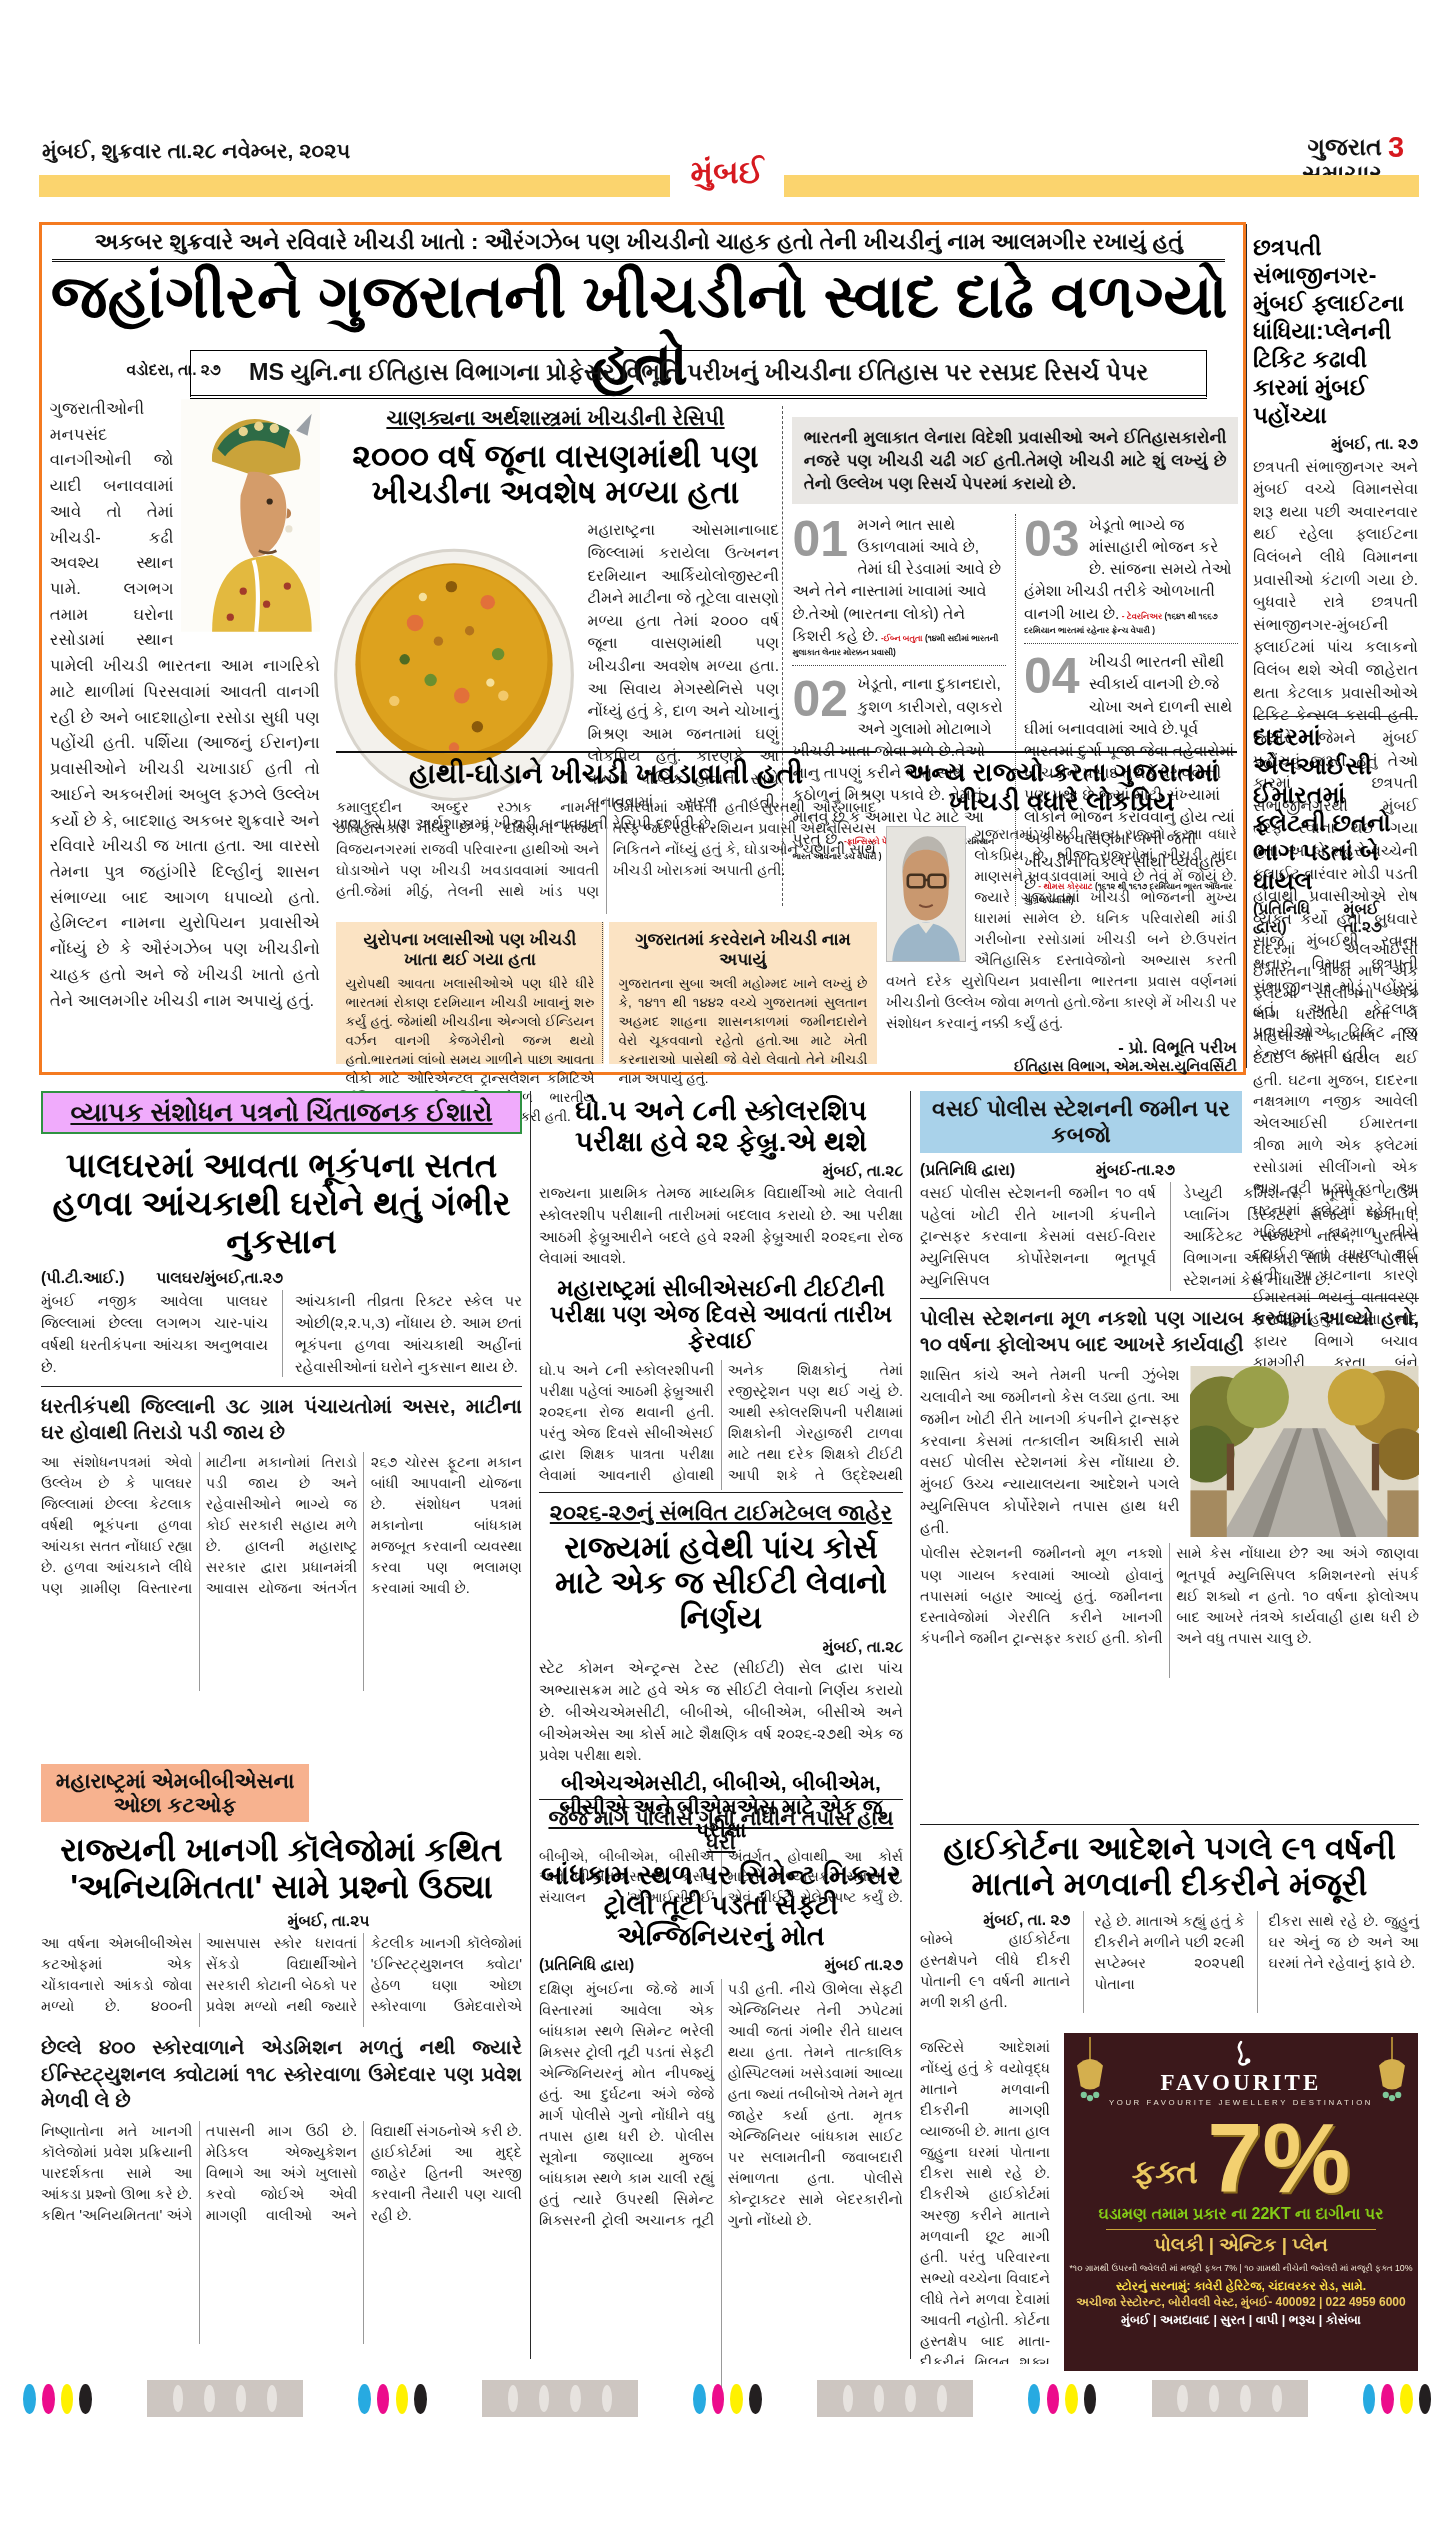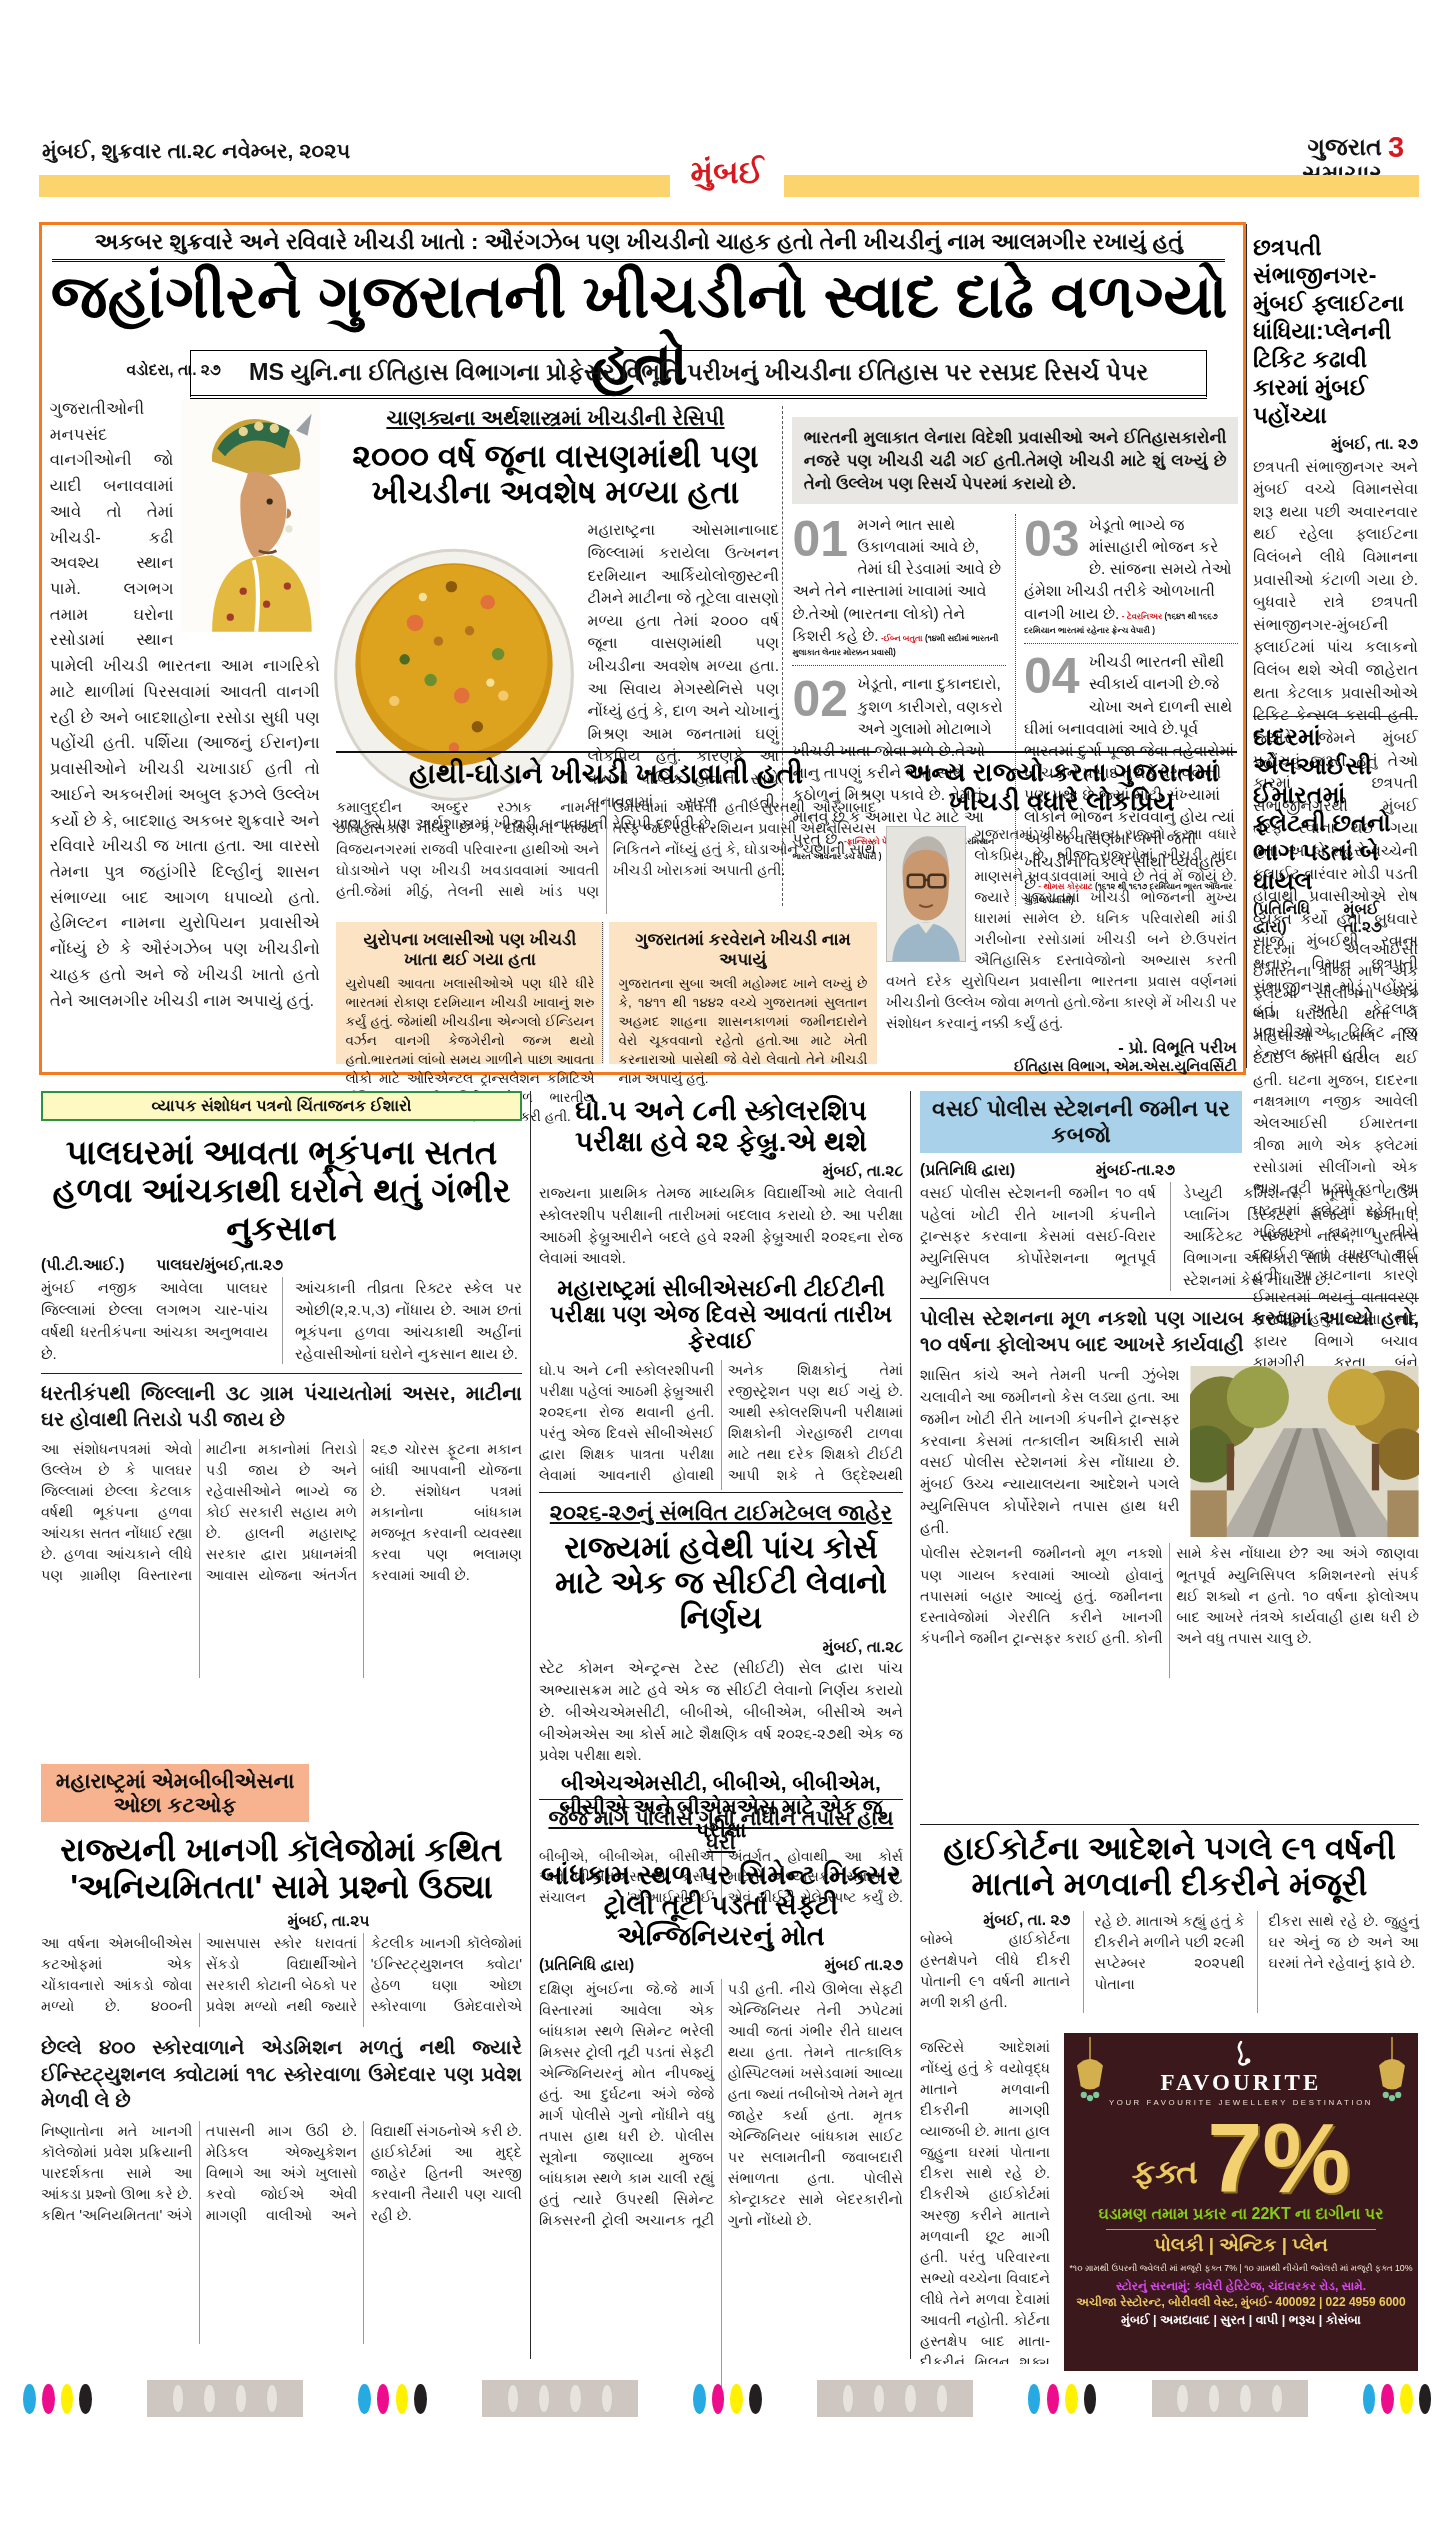--- a/index.html
+++ b/index.html
@@ -196,21 +196,21 @@
     <span class="dateline">(પ્રતિનિધિ દ્વારા)</span>
     <span class="dateline">મુંબઈ તા.૨૭</span>
   </div>
   <div class="body-txt" style="font-size:15px;">દાદરમાં એલઆઈસી ઈમારતના ત્રીજા માળે એક ફ્લેટમાં સીલીંગનો એક ભાગ ધરાશાયી થતાં બે મહિલાઓ કાટમાળ નીચે દટાઈ જતાં ઘાયલ થઈ હતી. ઘટના મુજબ, દાદરના નક્ષત્રમાળ નજીક આવેલી એલઆઈસી ઈમારતના ત્રીજા માળે એક ફ્લેટમાં રસોડામાં સીલીંગનો એક ભાગ તૂટી પડ્યો હતો. આ ઘટનામાં ફ્લેટમાં રહેલ બે મહિલાઓ કાટમાળ નીચે દટાઈ જતાં ઘાયલ થઈ હતી. આ ઘટનાના કારણે ઈમારતમાં ભયનું વાતાવરણ સર્જાયું હતું. ઘટના બાદ ફાયર વિભાગે બચાવ કામગીરી કરતા બંને મહિલાઓને કાટમાળ નીચેથી બહાર કાઢીને સારવાર માટે હોસ્પિટલમાં દાખલ કરી હતી.</div>
 </div>
 
 <div class="abs vrule" style="left:530px;top:1091px;height:1268px;"></div>
 <div class="abs vrule" style="left:910px;top:1091px;height:1268px;"></div>
 
 <div class="abs" style="left:41px;top:1091px;width:481px;">
-  <div class="band" style="background:#fef9c3;border:2.1px solid #2f9242;font-size:16px;padding:4.2px 0;">વ્યાપક સંશોધન પત્રનો ચિંતાજનક ઈશારો</div>
+  <div class="band" style="background:#f0abfc;border:2.1px solid #2f9242;font-size:26px;padding:4.2px 0;text-decoration:underline;">વ્યાપક સંશોધન પત્રનો ચિંતાજનક ઈશારો</div>
   <div class="hd ctr" style="font-size:34px;margin-top:11.4px;">પાલઘરમાં આવતા ભૂકંપના સતત હળવા આંચકાથી ઘરોને થતું ગંભીર નુકસાન</div>
   <div style="display:flex;justify-content:space-between;margin-top:9.4px;">
     <span class="dateline">(પી.ટી.આઈ.)</span>
     <span class="dateline" style="margin-right:239px;">પાલઘર/મુંબઈ,તા.૨૭</span>
   </div>
   <div style="display:flex;gap:13.5px;margin-top:3.1px;">
     <div class="body-txt" style="width:50%;font-size:15px;">મુંબઈ નજીક આવેલા પાલઘર જિલ્લામાં છેલ્લા લગભગ ચાર-પાંચ વર્ષથી ધરતીકંપના આંચકા અનુભવાય છે.</div>
     <div class="body-txt" style="width:50%;font-size:15px;border-left:0.5px solid #999;padding-left:12.5px;">આંચકાની તીવ્રતા રિક્ટર સ્કેલ પર ઓછી(૨,૨.૫,૩) નોંધાય છે. આમ છતાં ભૂકંપના હળવા આંચકાથી અહીંનાં રહેવાસીઓનાં ઘરોને નુકસાન થાય છે.</div>
   </div>
   <div class="b j" style="font-size:20px;line-height:1.3;margin-top:8.3px;border-top:1px solid #222;padding-top:6.2px;">ધરતીકંપથી જિલ્લાની ૩૮ ગ્રામ પંચાયતોમાં અસર, માટીના ઘર હોવાથી તિરાડો પડી જાય છે</div>
@@ -327,21 +327,21 @@
     <div style="font-size:7.8px;letter-spacing:2.6px;color:#e8e2d2;margin-top:2.1px;">YOUR FAVOURITE JEWELLERY DESTINATION</div>
   </div>
   <div style="display:flex;align-items:flex-end;justify-content:center;gap:9.4px;margin-top:8.3px;">
     <span class="b" style="font-size:33px;color:#ecc95f;padding-bottom:8.3px;">ફક્ત</span>
     <span class="b" style="font-size:99px;line-height:.85;color:#f3d070;text-shadow:2.1px 2.1px 0 #8a6a1c;">7%</span>
   </div>
   <div class="b ctr" style="font-size:16px;color:#84cc16;margin-top:5.2px;">ઘડામણ તમામ પ્રકાર ના 22KT ના દાગીના પર</div>
   <div style="border-top:0.5px solid #caa33a;width:270px;margin:6.2px auto 0 auto;"></div>
   <div class="b ctr" style="font-size:18.7px;color:#ecc95f;margin-top:4.2px;">પોલકી | એન્ટિક | પ્લેન</div>
   <div class="ctr" style="font-size:8.8px;color:#f1ead6;margin-top:6.2px;">*૧૦ ગ્રામથી ઉપરની જ્વેલરી માં મજૂરી ફક્ત 7% | ૧૦ ગ્રામથી નીચેની જ્વેલરી માં મજૂરી ફક્ત 10%</div>
-  <div class="b ctr" style="font-size:12px;color:#d946ef;margin-top:5.2px;">સ્ટોરનું સરનામું: કાવેરી હેરિટેજ, ચંદાવરકર રોડ, સામે.</div>
+  <div class="b ctr" style="font-size:12px;color:#fde047;margin-top:5.2px;">સ્ટોરનું સરનામું: કાવેરી હેરિટેજ, ચંદાવરકર રોડ, સામે.</div>
   <div class="b ctr" style="font-size:12px;color:#ecc95f;margin-top:2.1px;">અચીજા રેસ્ટોરન્ટ, બોરીવલી વેસ્ટ, મુંબઈ- 400092 | 022 4959 6000</div>
   <div class="b ctr" style="font-size:12.5px;color:#ffffff;margin-top:4.2px;">મુંબઈ | અમદાવાદ | સુરત | વાપી | ભરૂચ | કોસંબા</div>
 </div>
 
 <div class="abs" style="left:23.4px;top:2380px;width:1408px;display:flex;justify-content:space-between;align-items:center;">
   <div class="cmyk">
       <div class="oval" style="background:#27aae1;"></div>
       <div class="oval" style="background:#ec0c8c;"></div>
       <div class="oval" style="background:#fff100;"></div>
       <div class="oval" style="background:#231f20;"></div>

